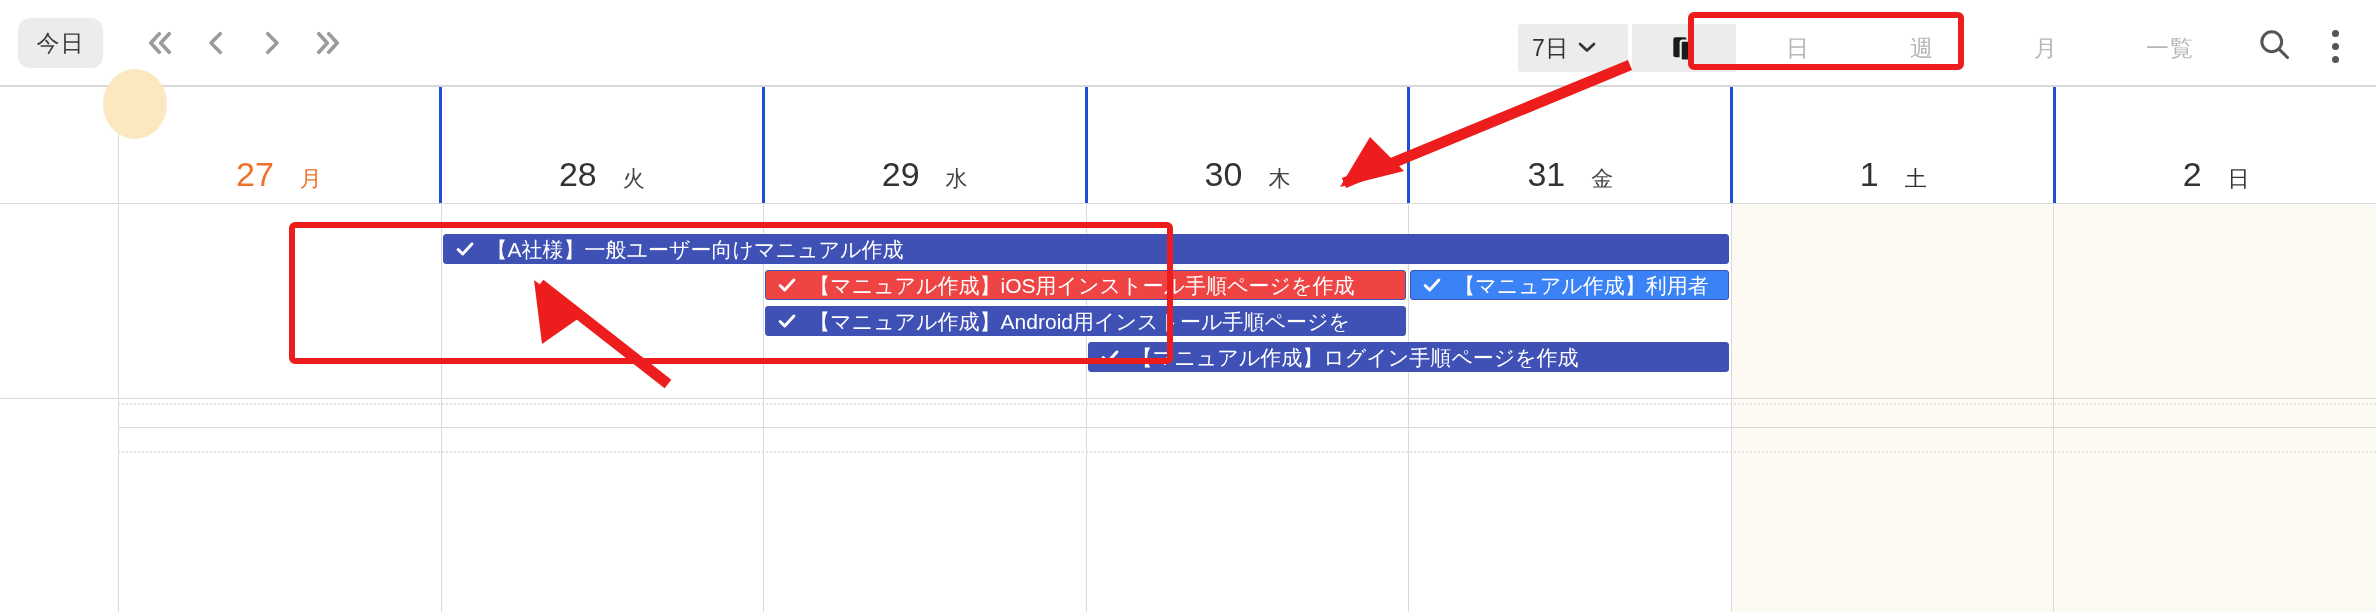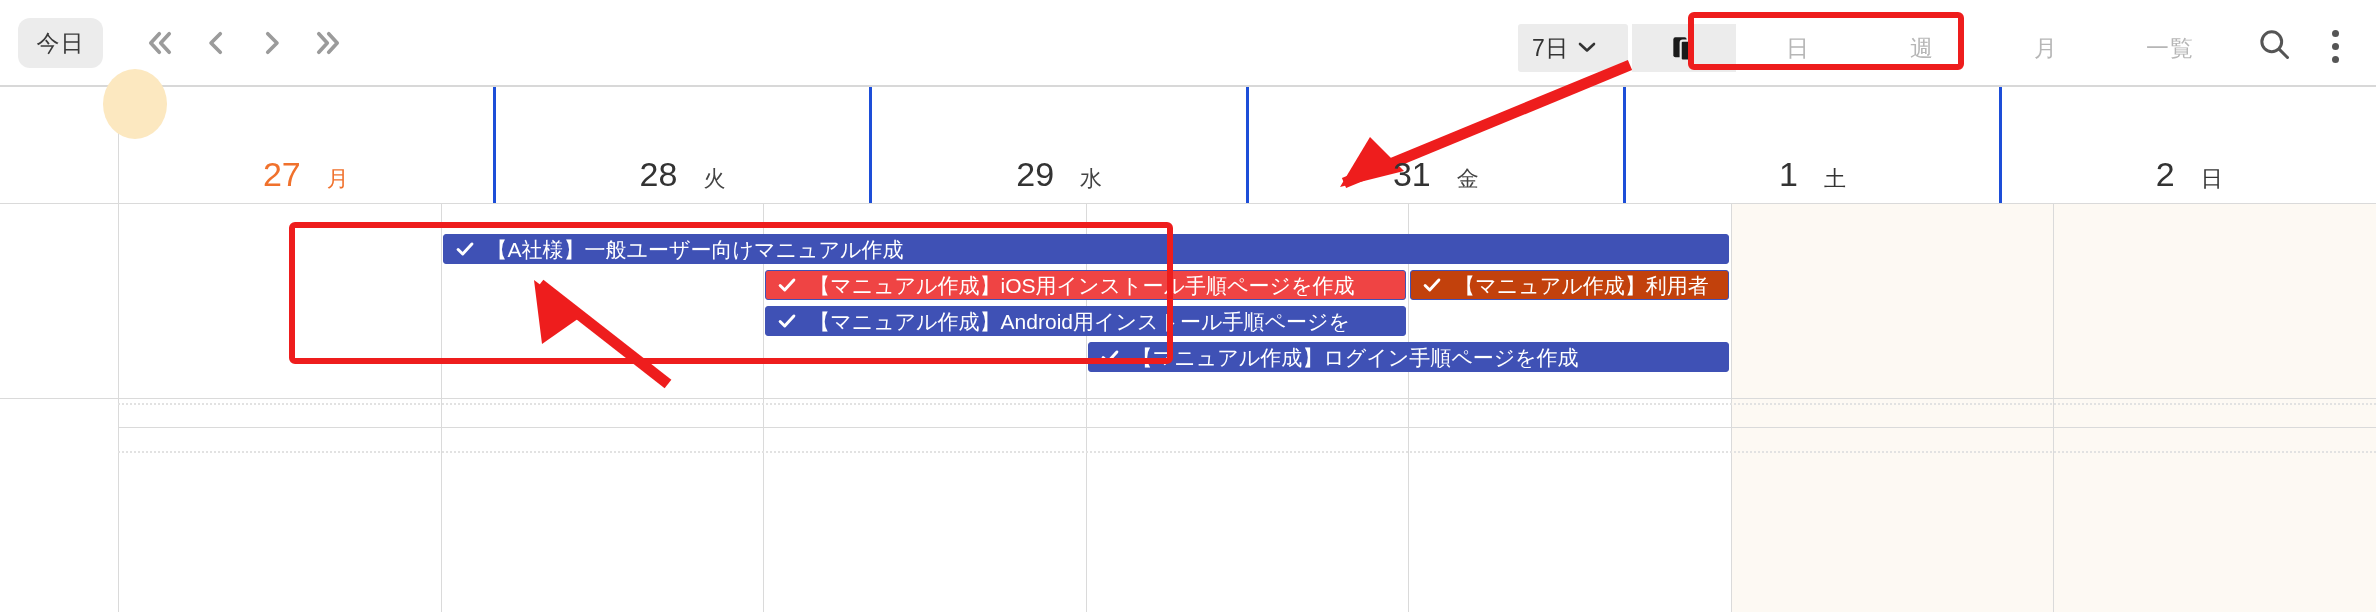--- a/index.html
+++ b/index.html
@@ -234,20 +234,26 @@
           </div>
         </div>
         <div class="day-cell">
           <div class="day-inner">
             <span class="day-num">29</span>
             <span class="day-dow">水</span>
           </div>
         </div>
         <div class="day-cell">
           <div class="day-inner">
+            <span class="day-num">30</span>
+            <span class="day-dow">木</span>
+          </div>
+        </div>
+        <div class="day-cell">
+          <div class="day-inner">
             <span class="day-num">31</span>
             <span class="day-dow">金</span>
           </div>
         </div>
         <div class="day-cell weekend">
           <div class="day-inner">
             <span class="day-num">1</span>
             <span class="day-dow">土</span>
           </div>
         </div>
@@ -281,21 +287,21 @@
           <span class="ev-title">【A社様】一般ユーザー向けマニュアル作成</span>
         </div>
         <div class="event" style="left: calc(28.5714% + 2px); width: calc(28.5714% - 4px); top: 66px; background: #ef4444; border-color: rgb(63, 81, 181);">
           <span class="ev-check">
             <svg width="22" height="22" viewBox="0 0 24 24" aria-hidden="true">
               <path d="M4.5 12.5 L9.5 17.5 L19.5 6.5" fill="none" stroke="#ffffff" stroke-width="3.2" stroke-linecap="round" stroke-linejoin="round"></path>
             </svg>
           </span>
           <span class="ev-title">【マニュアル作成】iOS用インストール手順ページを作成</span>
         </div>
-        <div class="event" style="left: calc(57.1429% + 2px); width: calc(14.2857% - 4px); top: 66px; background: #c2410c; border-color: rgb(63, 81, 181);">
+        <div class="event" style="left: calc(57.1429% + 2px); width: calc(14.2857% - 4px); top: 66px; background: #3b82f6; border-color: rgb(63, 81, 181);">
           <span class="ev-check">
             <svg width="22" height="22" viewBox="0 0 24 24" aria-hidden="true">
               <path d="M4.5 12.5 L9.5 17.5 L19.5 6.5" fill="none" stroke="#ffffff" stroke-width="3.2" stroke-linecap="round" stroke-linejoin="round"></path>
             </svg>
           </span>
           <span class="ev-title">【マニュアル作成】利用者</span>
         </div>
         <div class="event" style="left: calc(28.5714% + 2px); width: calc(28.5714% - 4px); top: 102px; background: rgb(63, 81, 181); border-color: rgb(63, 81, 181);">
           <span class="ev-check">
             <svg width="22" height="22" viewBox="0 0 24 24" aria-hidden="true">

